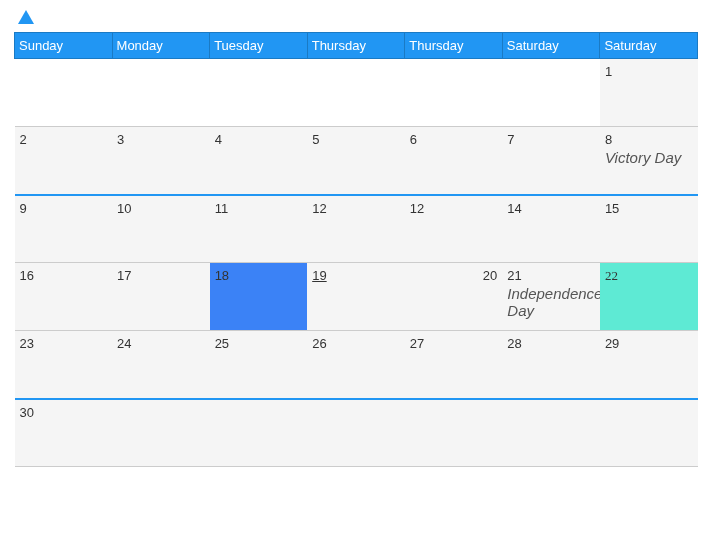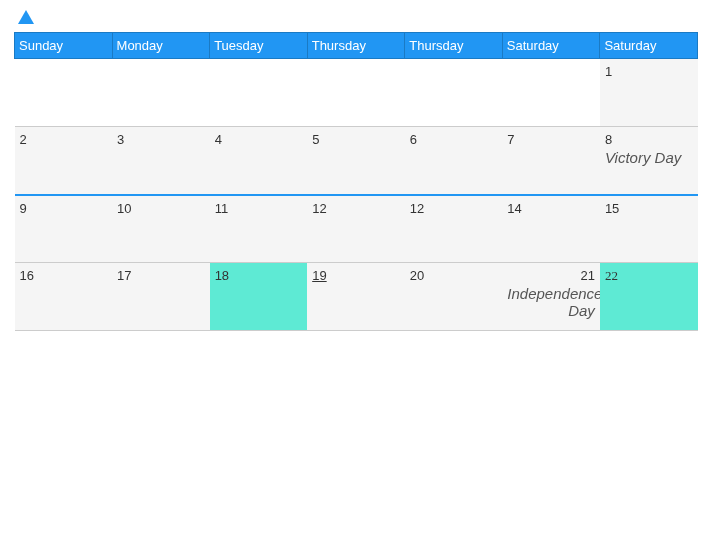--- a/index.html
+++ b/index.html
@@ -209,32 +209,66 @@
             <span class="day-num">15</span>
           </td>
         </tr>
         <tr>
           <td style="background: rgb(245, 245, 245);">
             <span class="day-num">16</span>
           </td>
           <td style="background: rgb(245, 245, 245); margin-top: 26px;">
             <span class="day-num">17</span>
           </td>
-          <td style="background: #5eead4;">
+          <td style="background: #3b82f6;">
             <span class="day-num">18</span>
           </td>
           <td style="background: rgb(245, 245, 245); text-decoration: underline;">
             <span class="day-num">19</span>
           </td>
-          <td style="background: rgb(245, 245, 245);">
+          <td style="background: rgb(245, 245, 245); text-align: right;">
             <span class="day-num">20</span>
           </td>
-          <td style="background: rgb(245, 245, 245); text-align: right;">
+          <td style="background: rgb(245, 245, 245);">
             <span class="day-num">21</span>
             <span class="holiday">Independence Day</span>
           </td>
           <td style="background: #5eead4; font-family: Liberation Serif, serif;">
             <span class="day-num">22</span>
           </td>
+        </tr>
+        <tr>
+          <td>
+            <span class="day-num">23</span>
+          </td>
+          <td>
+            <span class="day-num">24</span>
+          </td>
+          <td>
+            <span class="day-num">25</span>
+          </td>
+          <td>
+            <span class="day-num">26</span>
+          </td>
+          <td>
+            <span class="day-num">27</span>
+          </td>
+          <td>
+            <span class="day-num">28</span>
+          </td>
+          <td>
+            <span class="day-num">29</span>
+          </td>
+        </tr>
+        <tr class="blue-top">
+          <td style="background: rgb(245, 245, 245);">
+            <span class="day-num">30</span>
+          </td>
+          <td style="background: rgb(245, 245, 245);"></td>
+          <td style="background: rgb(245, 245, 245);"></td>
+          <td style="background: rgb(245, 245, 245);"></td>
+          <td style="background: rgb(245, 245, 245);"></td>
+          <td style="background: rgb(245, 245, 245);"></td>
+          <td style="background: rgb(245, 245, 245);"></td>
         </tr>
       </tbody>
   </table>
 </div>
 
 </body></html>

